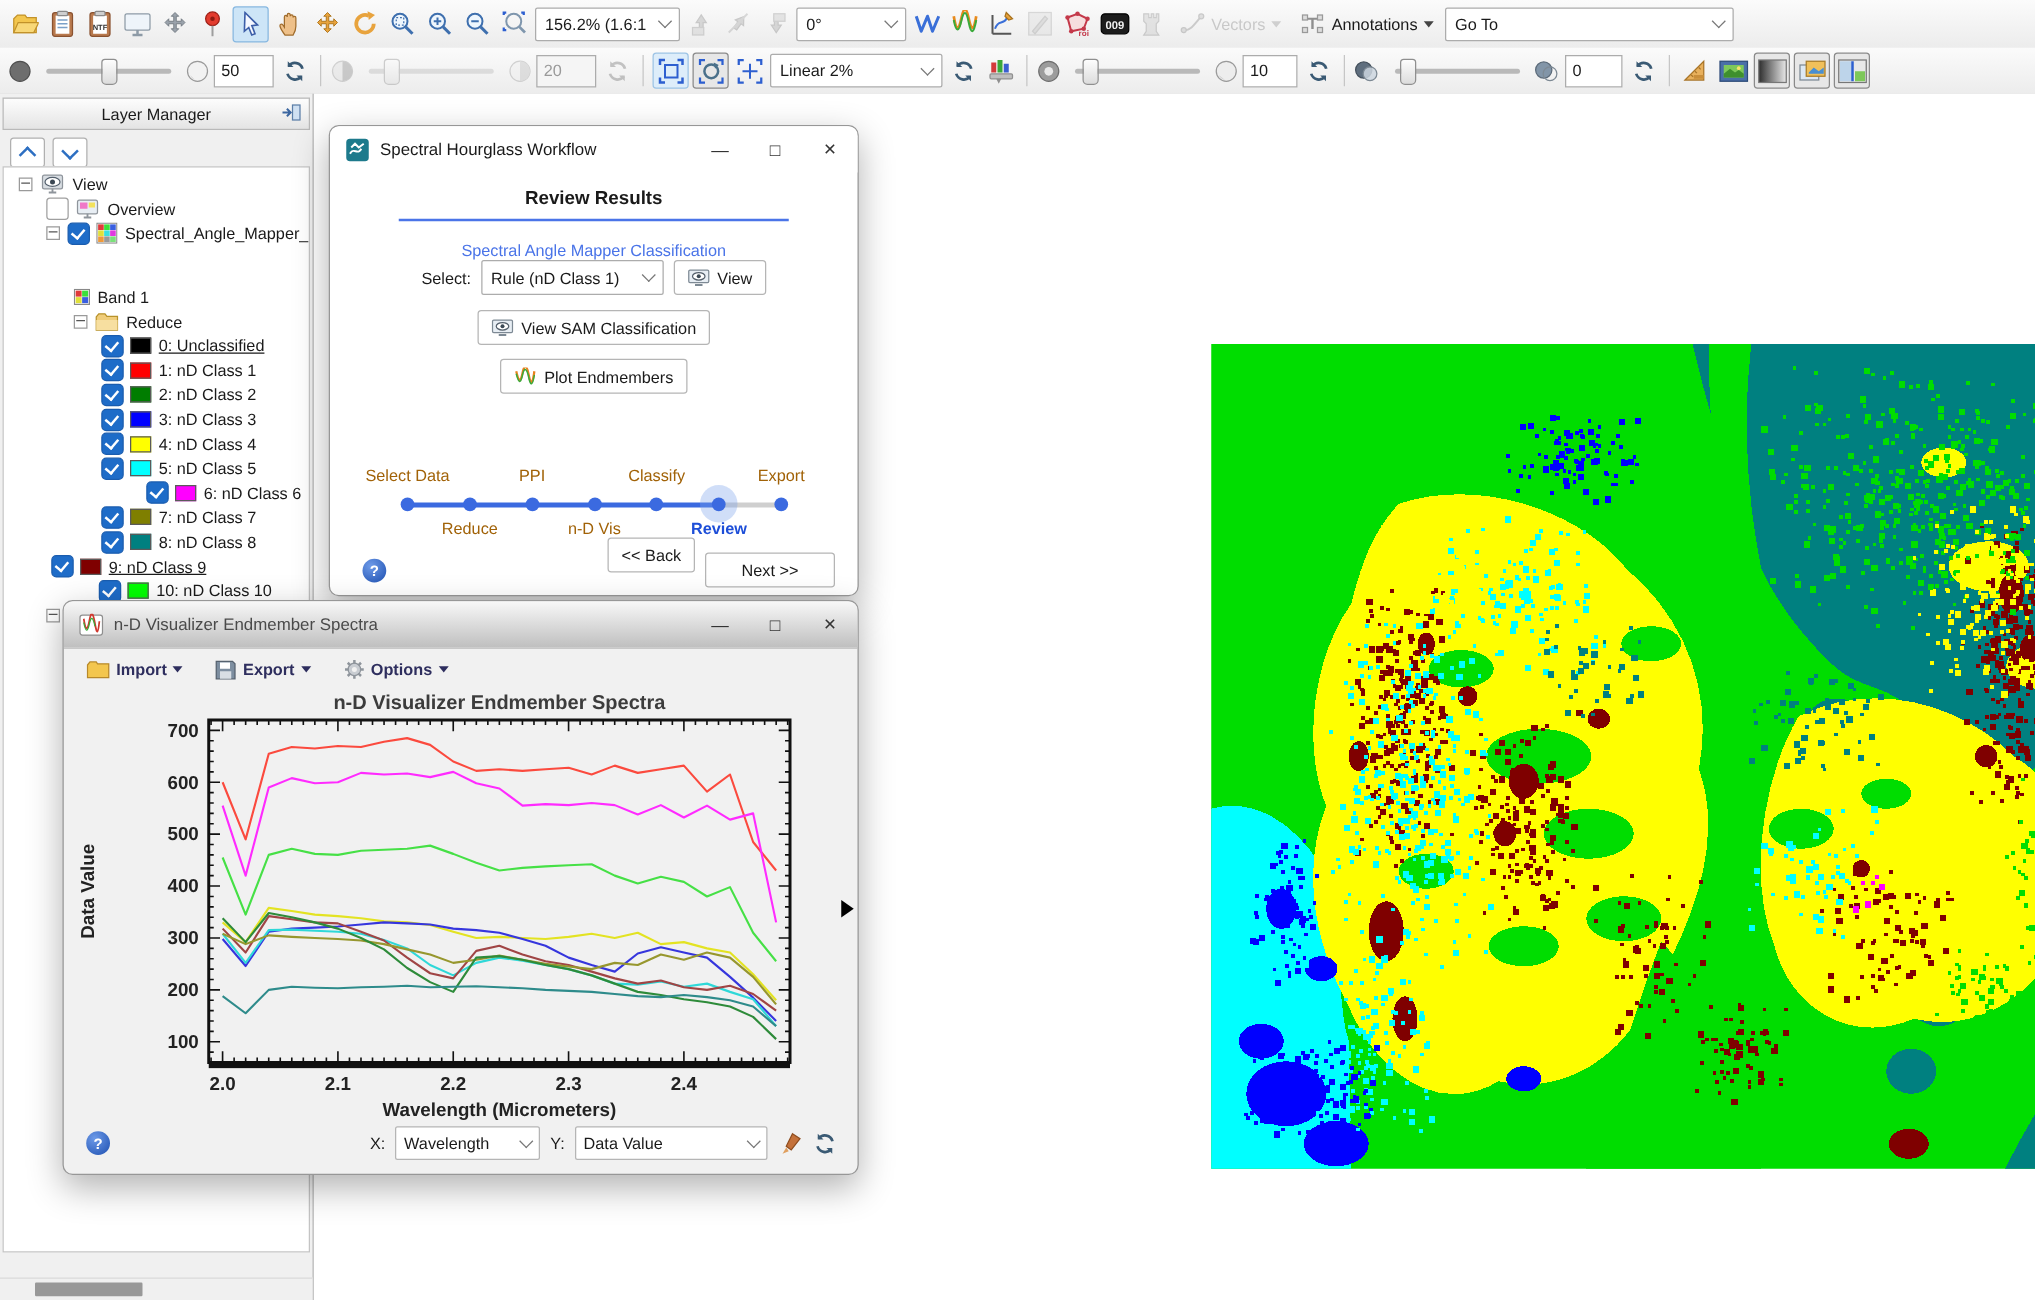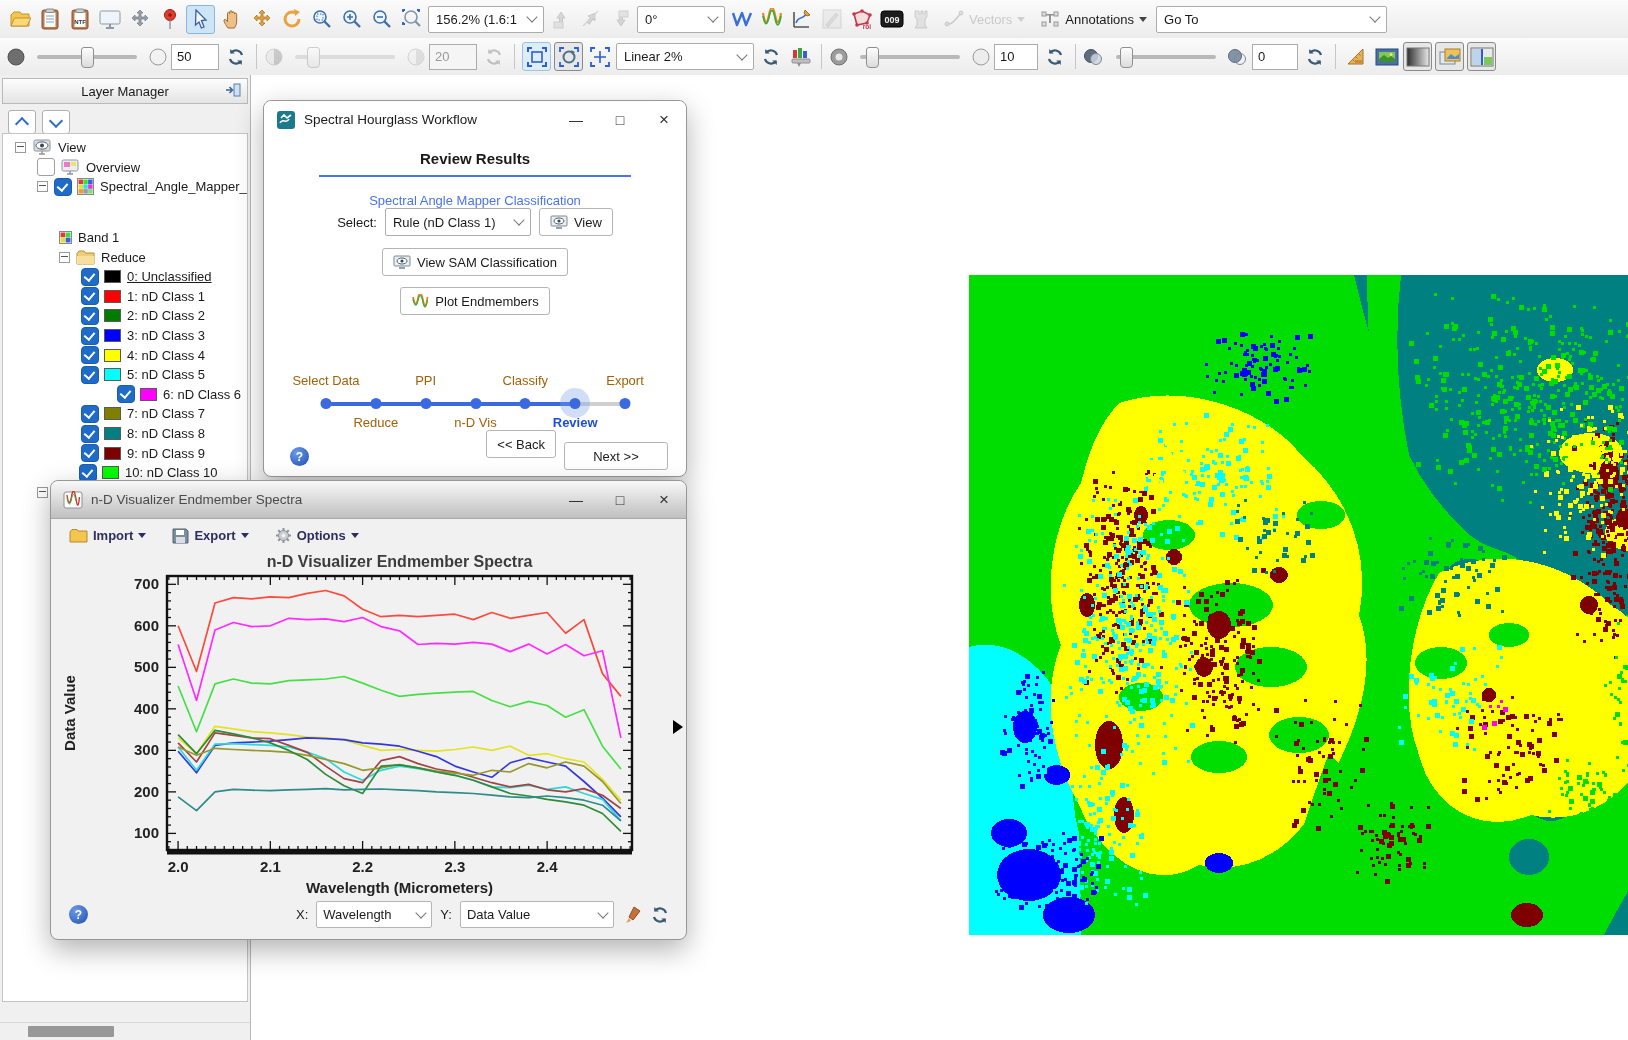--- a/index.html
+++ b/index.html
@@ -633,21 +633,21 @@
       <div class="trow" style="padding-left: 78px;">
         <span class="cb checked"></span>
         <span class="sw" style="background: rgb(127, 127, 0);"></span>
         <span>7: nD Class 7</span>
       </div>
       <div class="trow" style="padding-left: 78px;">
         <span class="cb checked"></span>
         <span class="sw" style="background: rgb(0, 128, 128);"></span>
         <span>8: nD Class 8</span>
       </div>
-      <div class="trow" style="padding-left: 78px;">
+      <div class="trow" style="padding-left: 38px; text-decoration: underline;">
         <span class="cb checked"></span>
         <span class="sw" style="background: rgb(127, 0, 0);"></span>
         <span>9: nD Class 9</span>
       </div>
       <div class="trow" style="padding-left: 76px;">
         <span class="cb checked"></span>
         <span class="sw" style="background: rgb(0, 255, 0);"></span>
         <span>10: nD Class 10</span>
       </div>
       <div class="trow" style="padding-left: 34px;">

